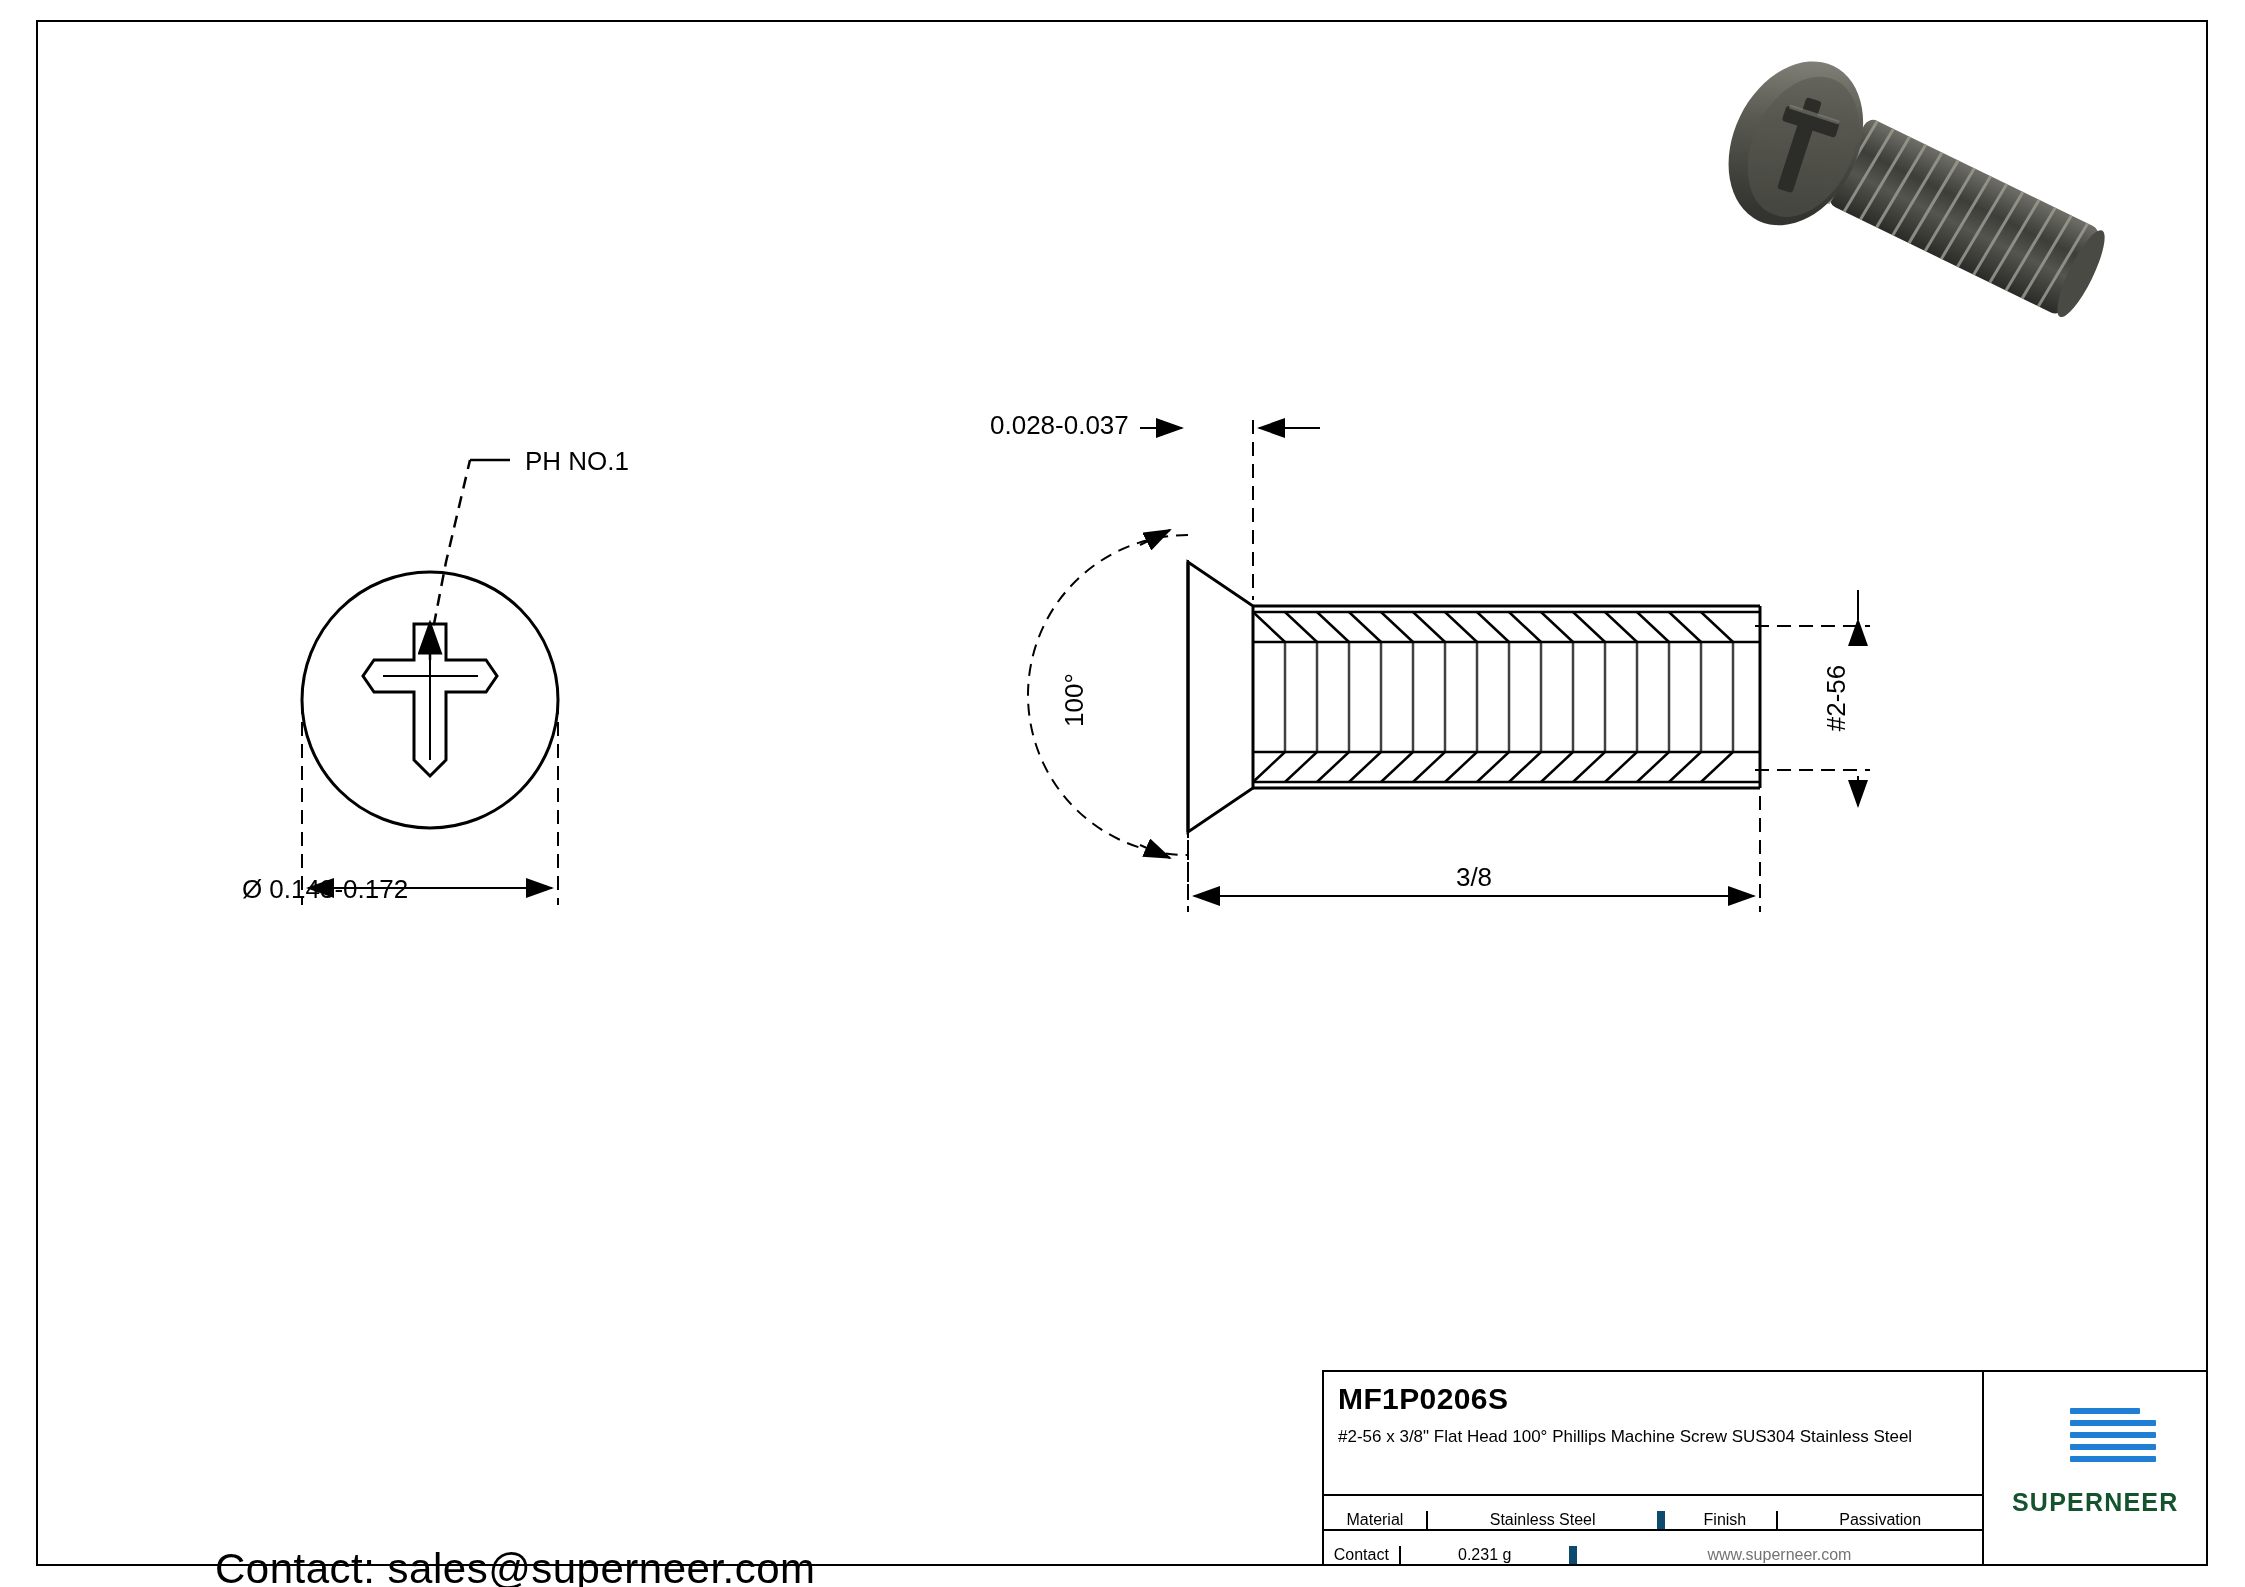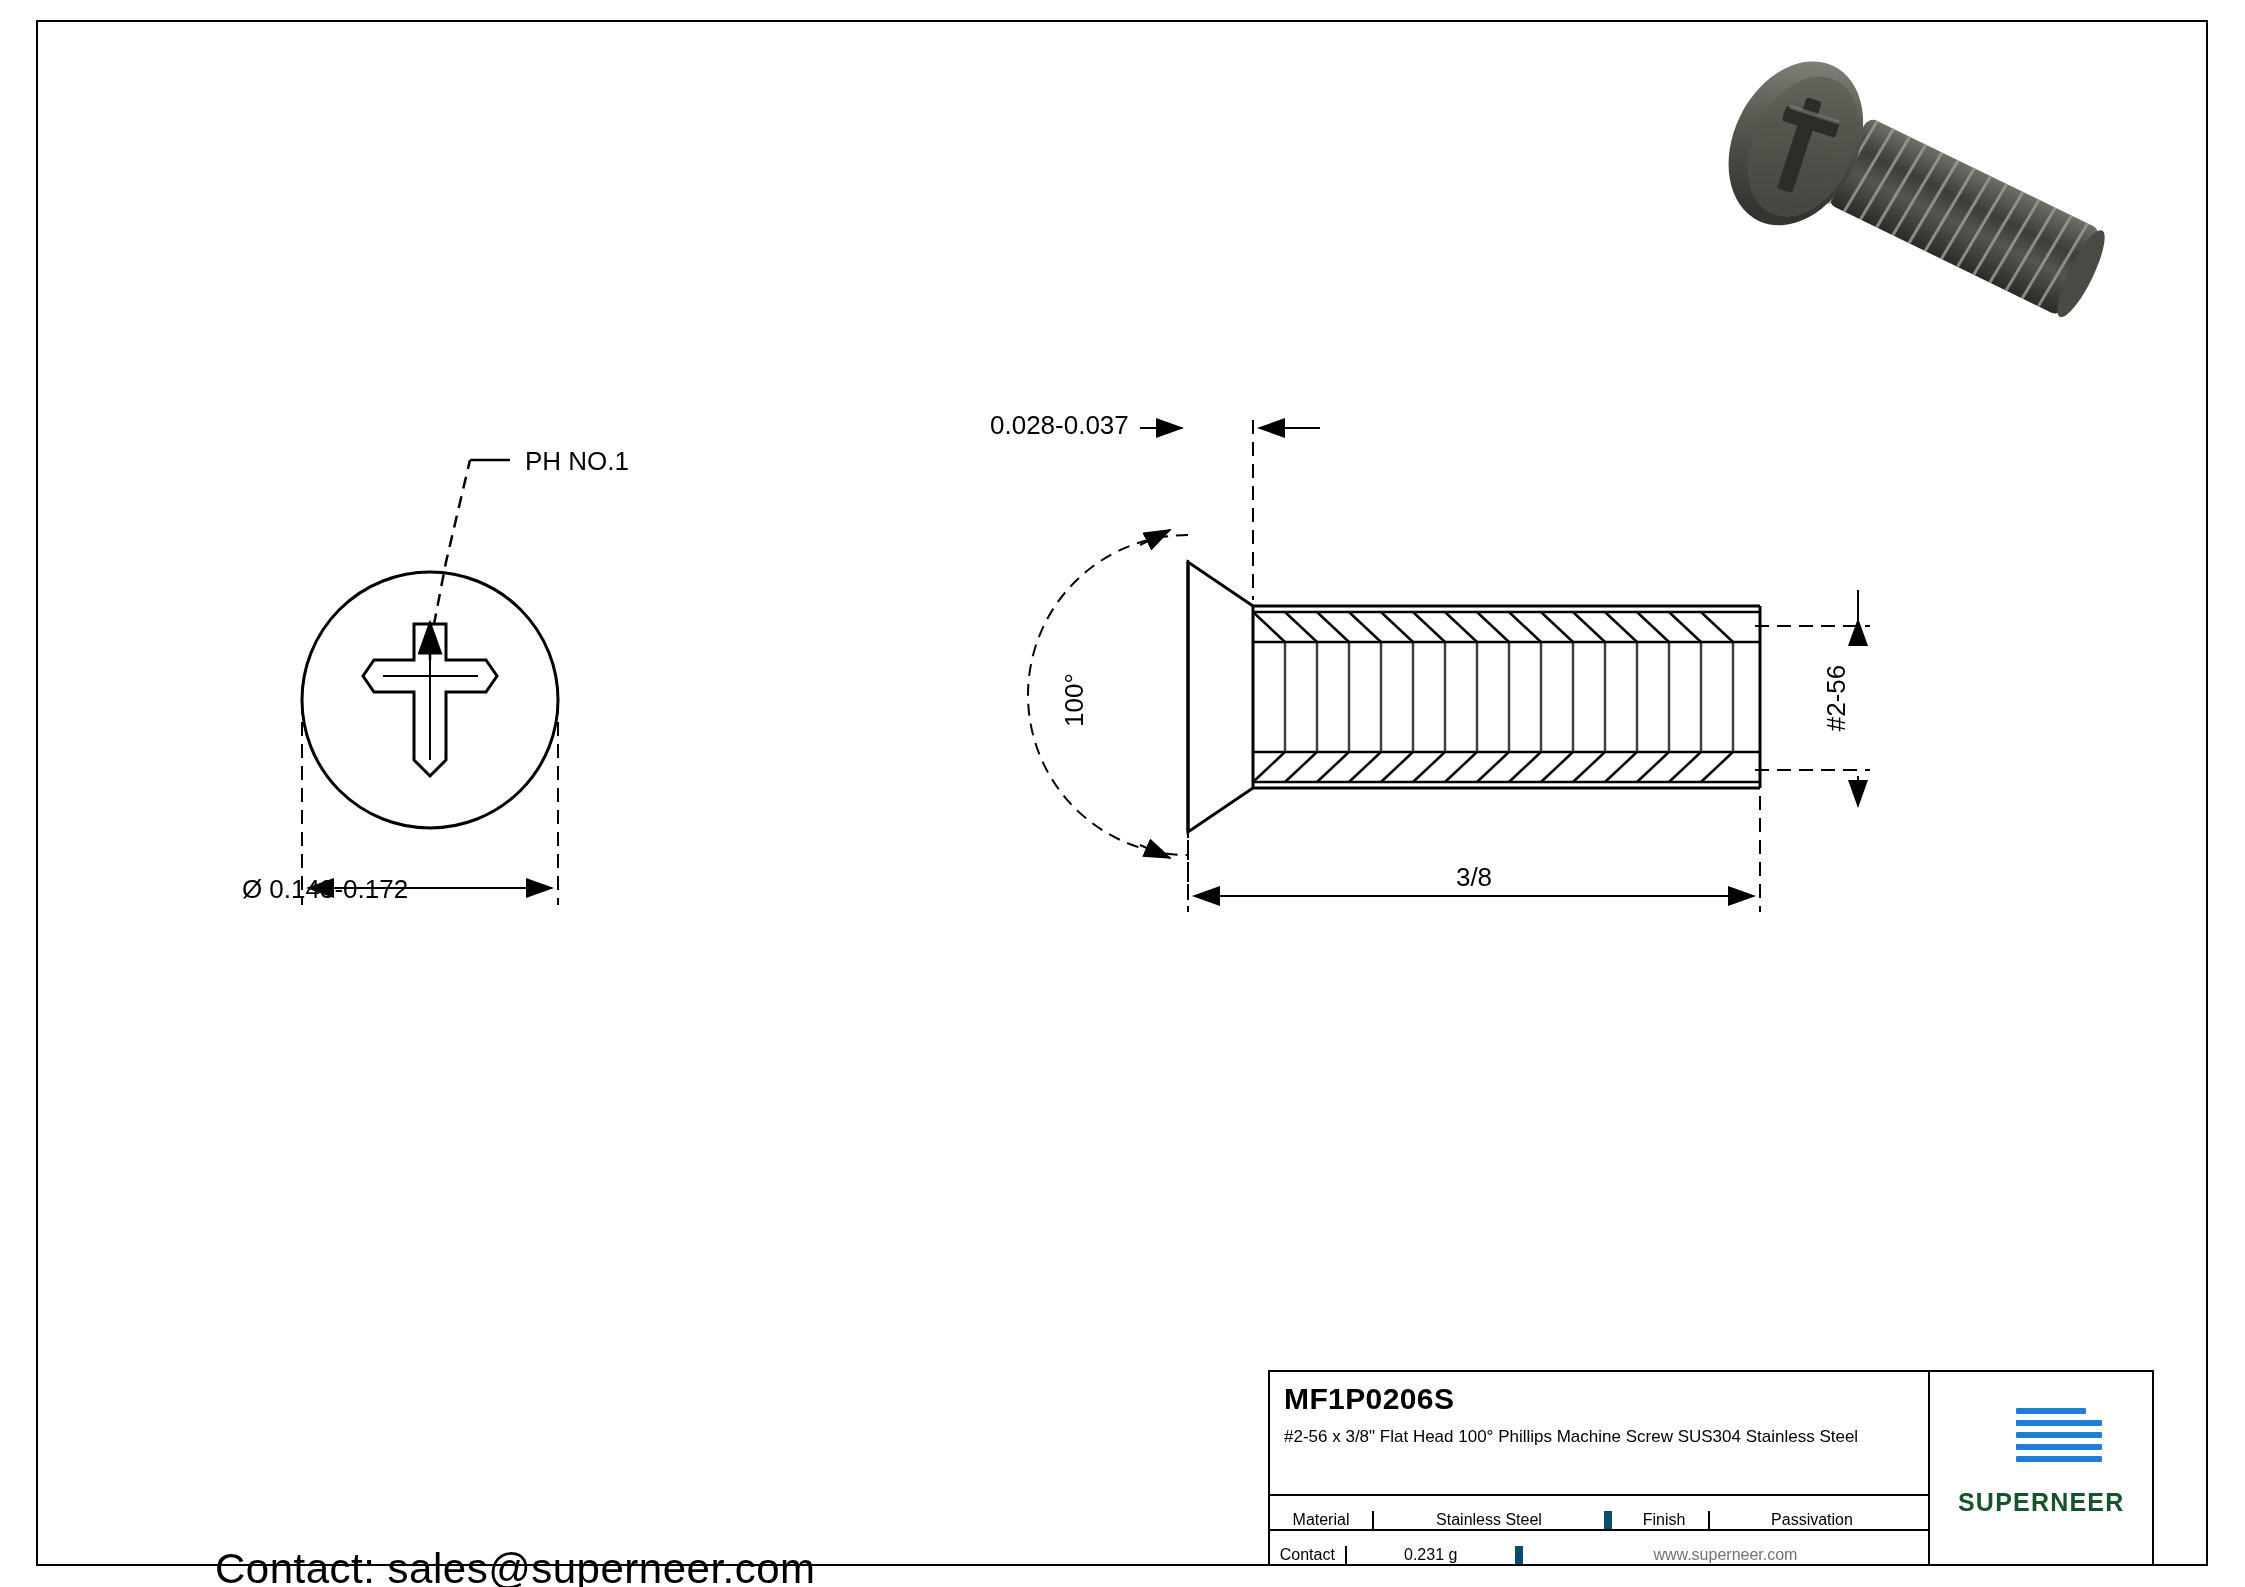--- a/index.html
+++ b/index.html
@@ -2,30 +2,30 @@
 <html><head>
 <meta charset="utf-8">
 <style>
   html,body{margin:0;padding:0;background:#fff;}
   body{width:2245px;height:1587px;font-family:"Liberation Sans",sans-serif;color:#000;}
   #sheet{position:relative;width:2245px;height:1587px;box-sizing:border-box;}
   .border-outer{position:absolute;left:36px;top:20px;width:2172px;height:1546px;border:2px solid #000;box-sizing:border-box;}
   .svgwrap{position:absolute;left:0;top:0;width:2245px;height:1587px;}
   .contact{position:absolute;left:215px;top:1545px;font-size:42px;letter-spacing:.5px;}
   
-  .tb{position:absolute;left:1268px;top:1370px;width:886px;height:196px;box-sizing:border-box;border:2px solid #000;display:flex;}
+  .tb{position:absolute;left:1322px;top:1370px;width:886px;height:196px;box-sizing:border-box;border:2px solid #000;display:flex;}
   .tb-left{width:660px;box-sizing:border-box;border-right:2px solid #000;position:relative;}
   .tb-pn{position:absolute;left:14px;top:10px;font-size:30px;font-weight:bold;letter-spacing:.4px;}
   .tb-desc{position:absolute;left:14px;top:54px;font-size:17px;line-height:1.32;width:630px;}
   .tb-rowwrap{position:absolute;left:0;bottom:0;width:100%;}
   .tb-row{display:flex;border-top:2px solid #000;height:33px;align-items:flex-end;}
   .tb-cell{display:flex;align-items:center;justify-content:center;font-size:16px;box-sizing:border-box;}
   .c1{width:104px;border-right:2px solid #000;}
   .c2{width:238px;border-right:8px solid #0c4a6e;}
-  .c3{width:98px;border-right:2px solid #000;padding-left:8px;}
+  .c3{width:113px;border-right:2px solid #000;padding-left:8px;}
   .c4{width:204px;}
   .c2w{width:554px;}
   .link{color:#737373;}
   .tb-right{flex:1;position:relative;}
   .logo-lines{position:absolute;left:86px;top:36px;width:86px;height:62px;}
   .logo-lines i{display:block;height:6px;background:#1f7fd4;margin-bottom:6px;border-radius:1px;}
   .logo-lines i:nth-child(1){width:70px;}
   .logo-lines i:nth-child(2){width:86px;}
   .logo-lines i:nth-child(3){width:86px;}
   .logo-lines i:nth-child(4){width:86px;}

